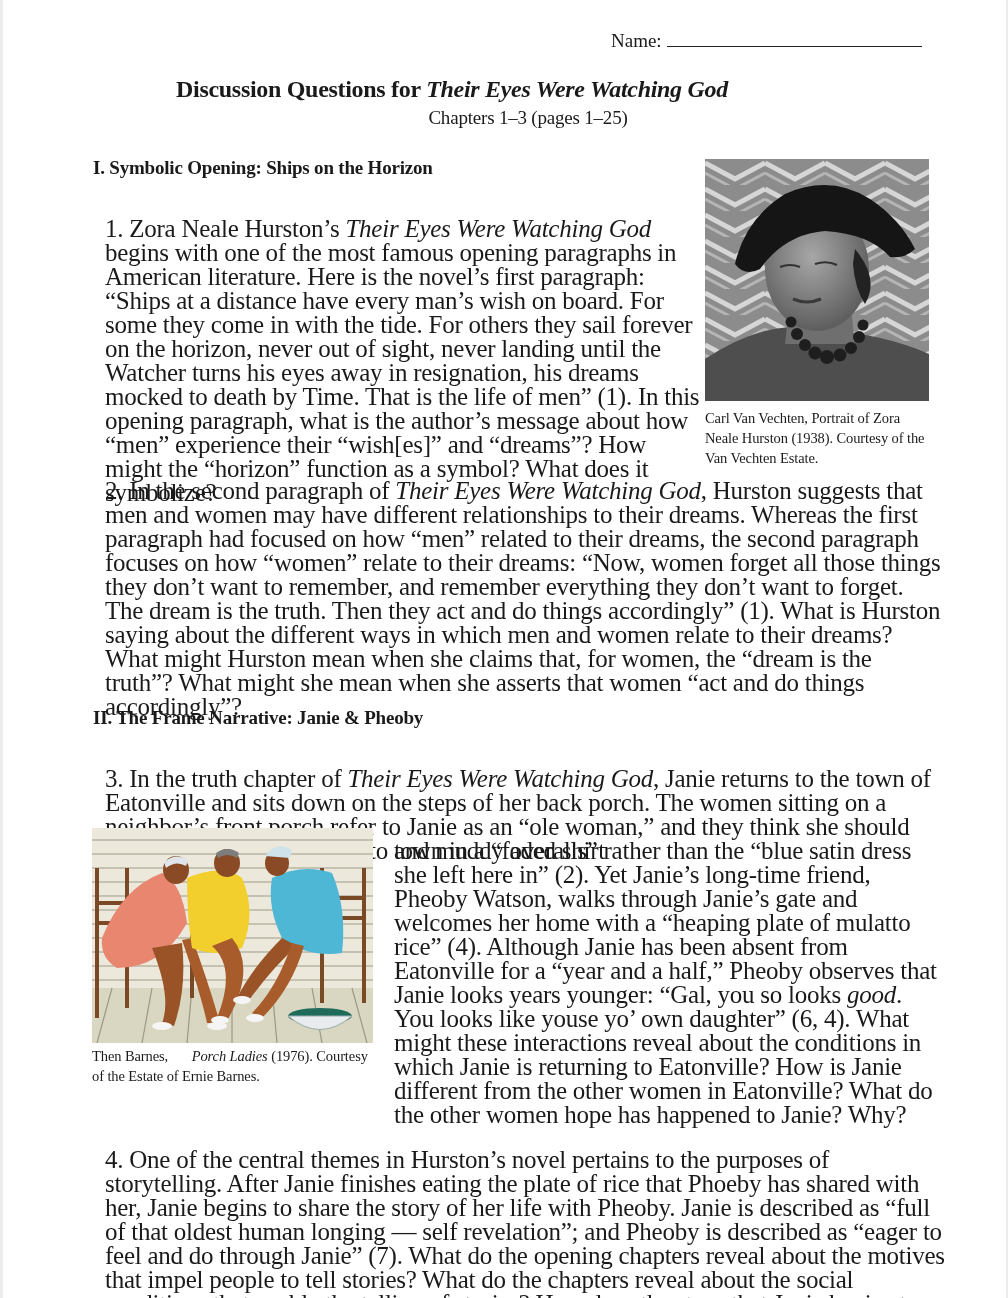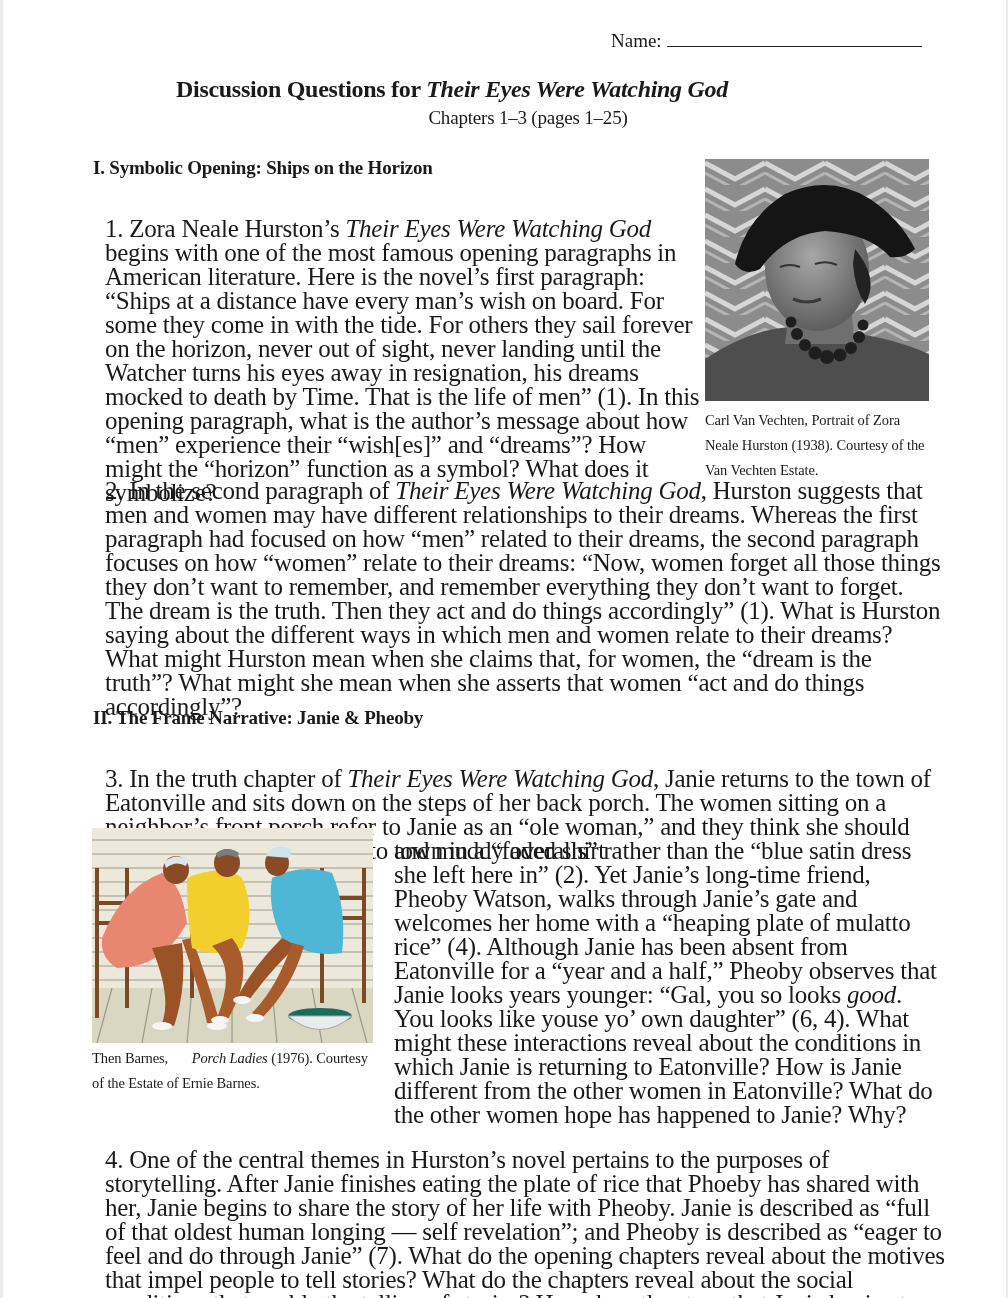--- a/index.html
+++ b/index.html
@@ -19,21 +19,21 @@
   .title i { font-style: italic; }
   .subtitle { position: absolute; left: 0; width: 1008px; text-align: center; top: 107px; font-size: 19px; letter-spacing: -0.2px; padding-left: 24px; }
 
   .heading { position: absolute; left: 93px; font-size: 19px; font-weight: bold; white-space: nowrap; letter-spacing: -0.2px; }
 
   .para { position: absolute; font-size: 25px; line-height: 24px; margin: 12px; letter-spacing: -0.25px; }
   .para i { font-style: italic; }
 
   .figure { position: absolute; }
   .figure svg { display: block; }
-  .caption { position: absolute; font-size: 14.5px; line-height: 25px; letter-spacing: -0.1px; }
+  .caption { position: absolute; font-size: 14.5px; line-height: 20px; letter-spacing: -0.1px; }
   .caption i { font-style: italic; margin-left: 20px; }
 </style>
 </head>
 <body>
 
 <div class="edge-left"></div>
 <div class="edge-right"></div>
 
 <div class="name-line">
   <span>Name:</span><span class="name-blank"></span>

